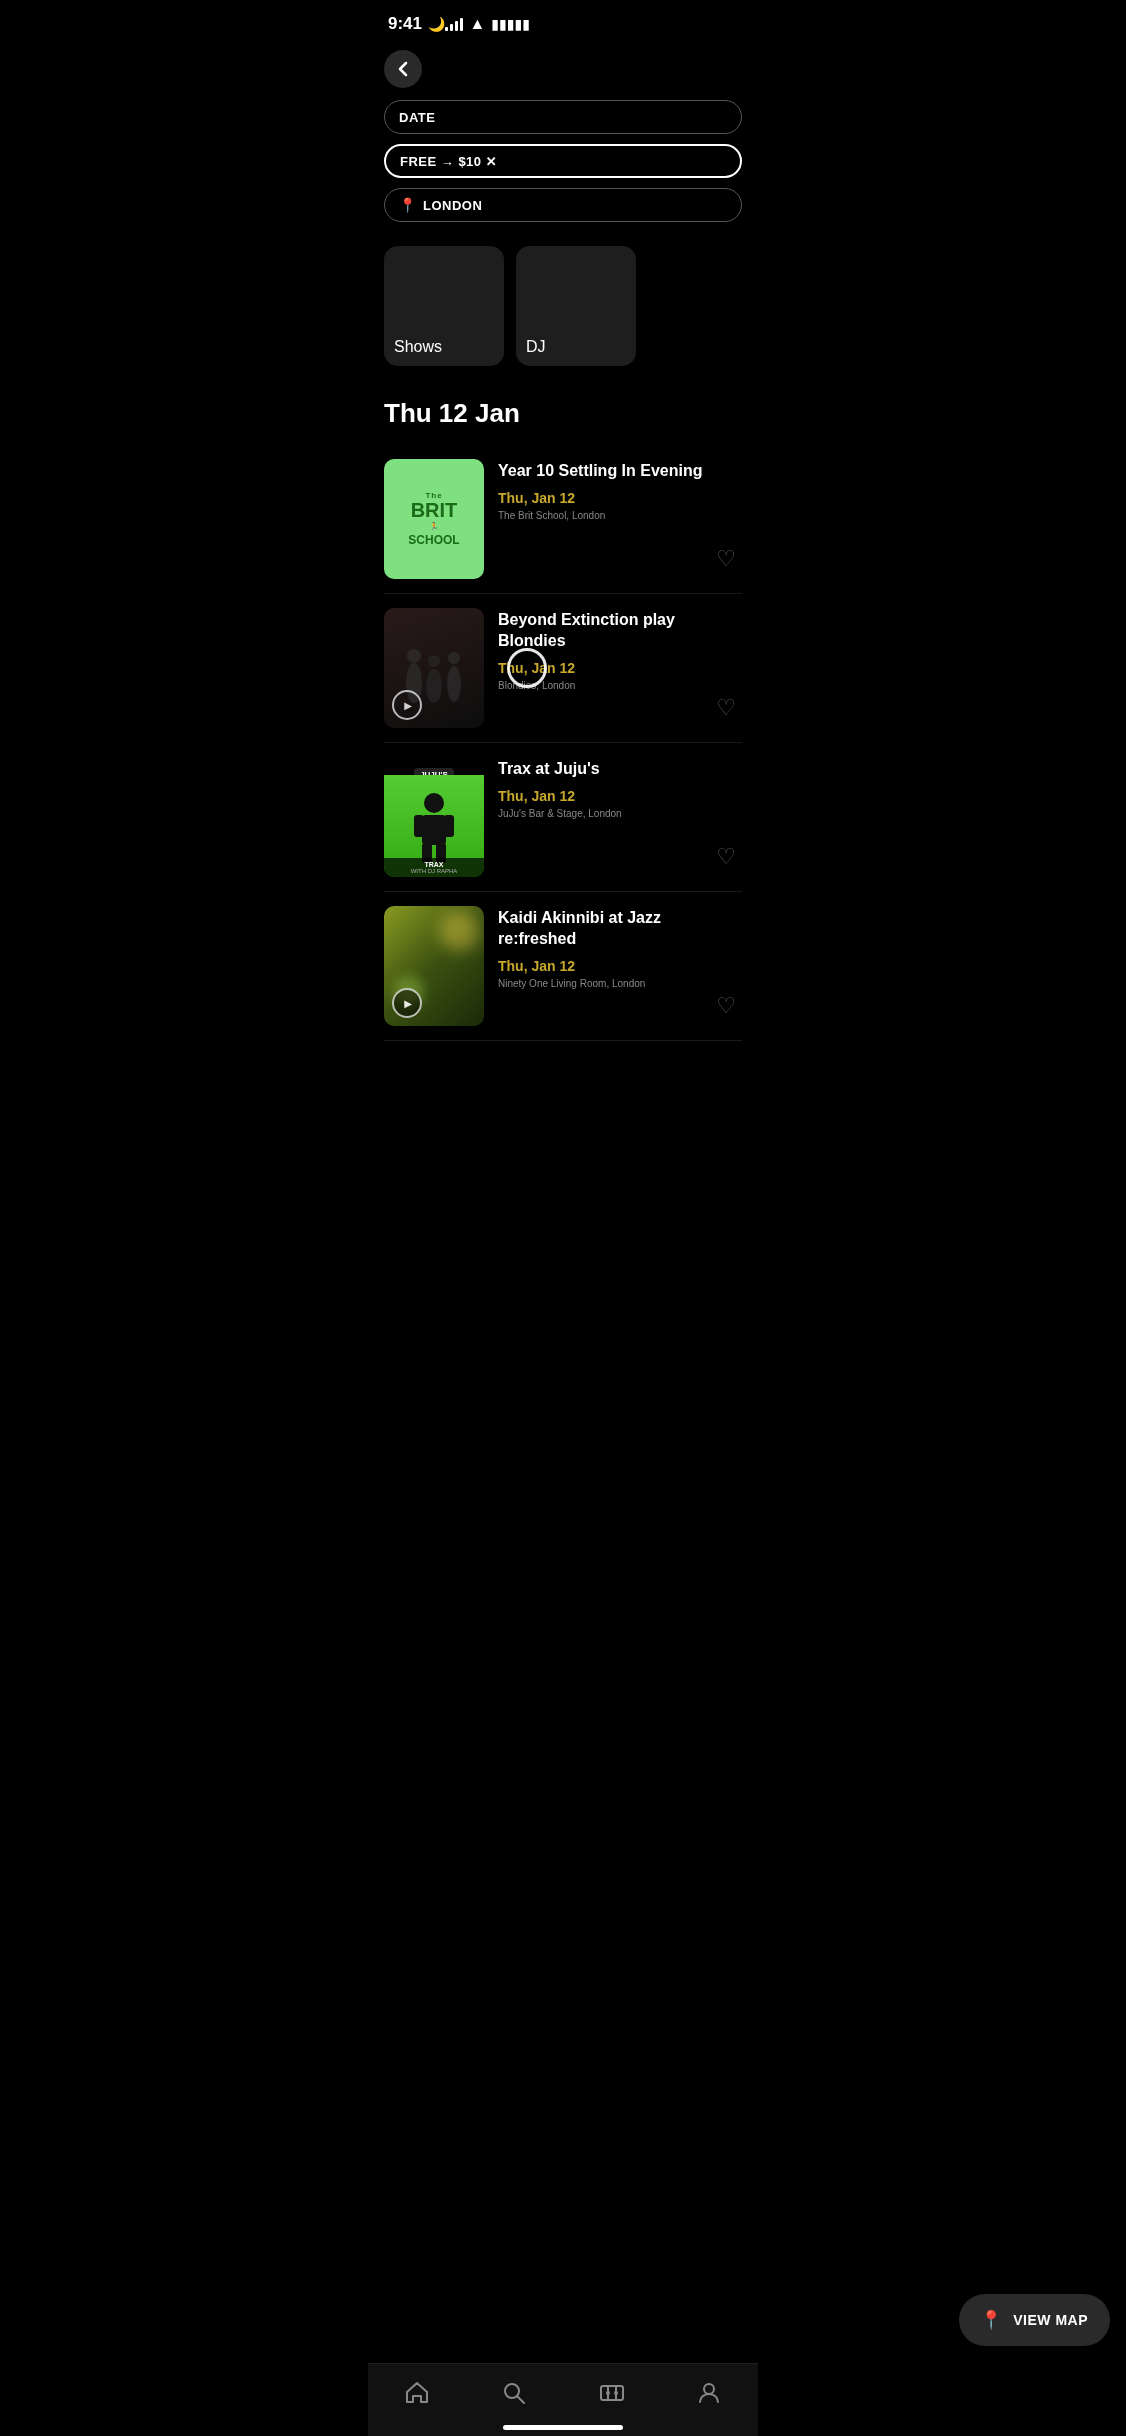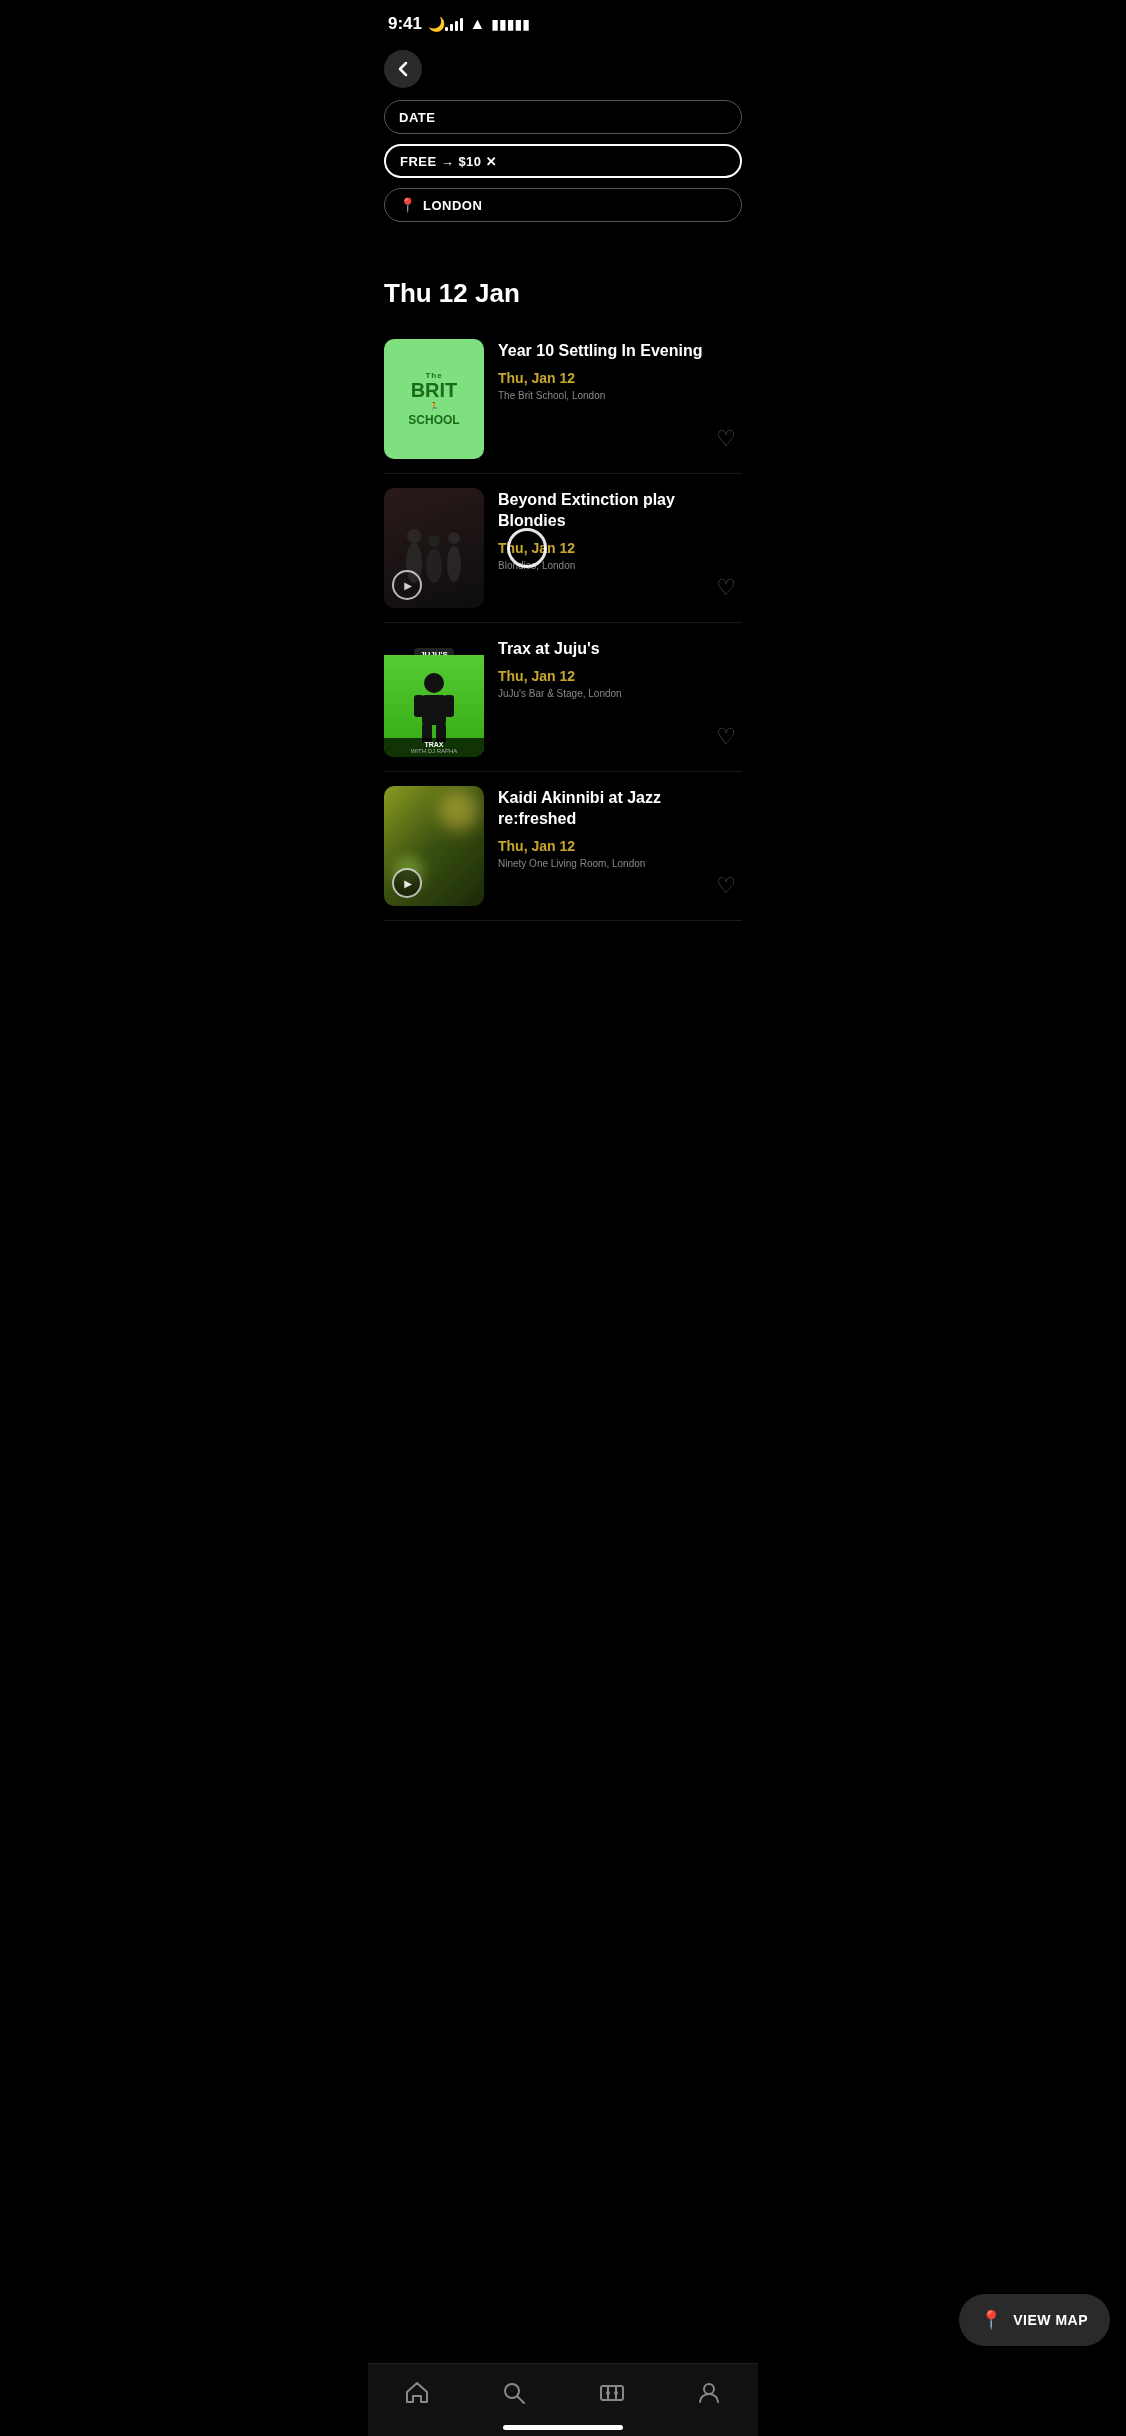--- a/index.html
+++ b/index.html
@@ -376,20 +376,26 @@
   <div class="filter-chip active">
     <span>FREE → $10 ✕</span>
   </div>
   <div class="filter-chip">
     <span class="chip-icon">📍</span>
     <span>LONDON</span>
   </div>
 </div>
 
 <div class="category-section">
+  <div class="category-card">
+    <span class="category-label">Shows</span>
+  </div>
+  <div class="category-card">
+    <span class="category-label">DJ</span>
+  </div>
 
 </div>
 
 <div class="date-header">Thu 12 Jan</div>
 
 <div class="event-list">
 
   <div class="event-item">
     <div class="event-thumb">
       <div class="thumb-brit">

